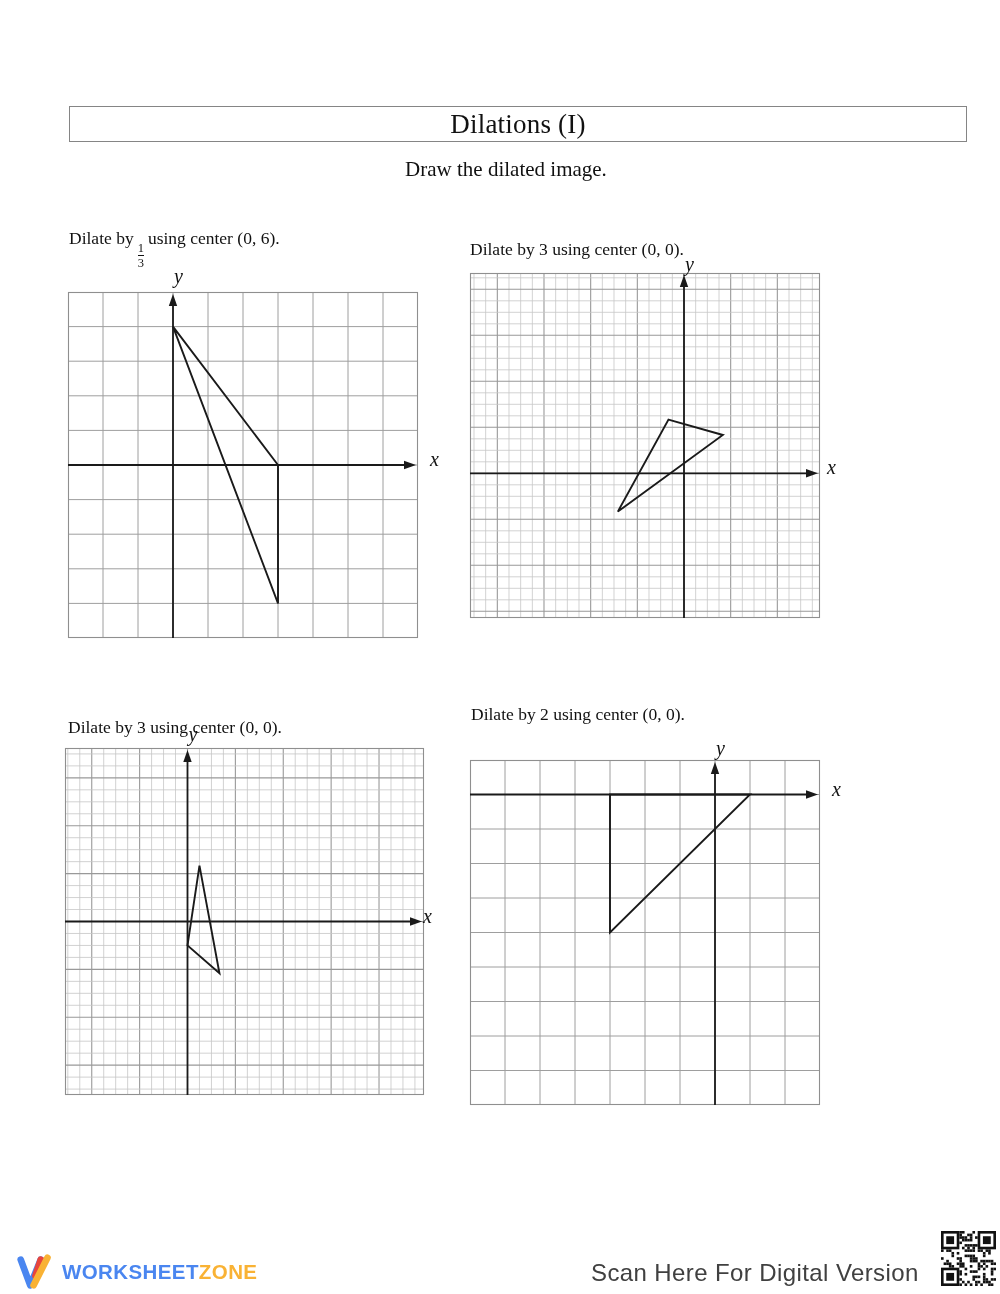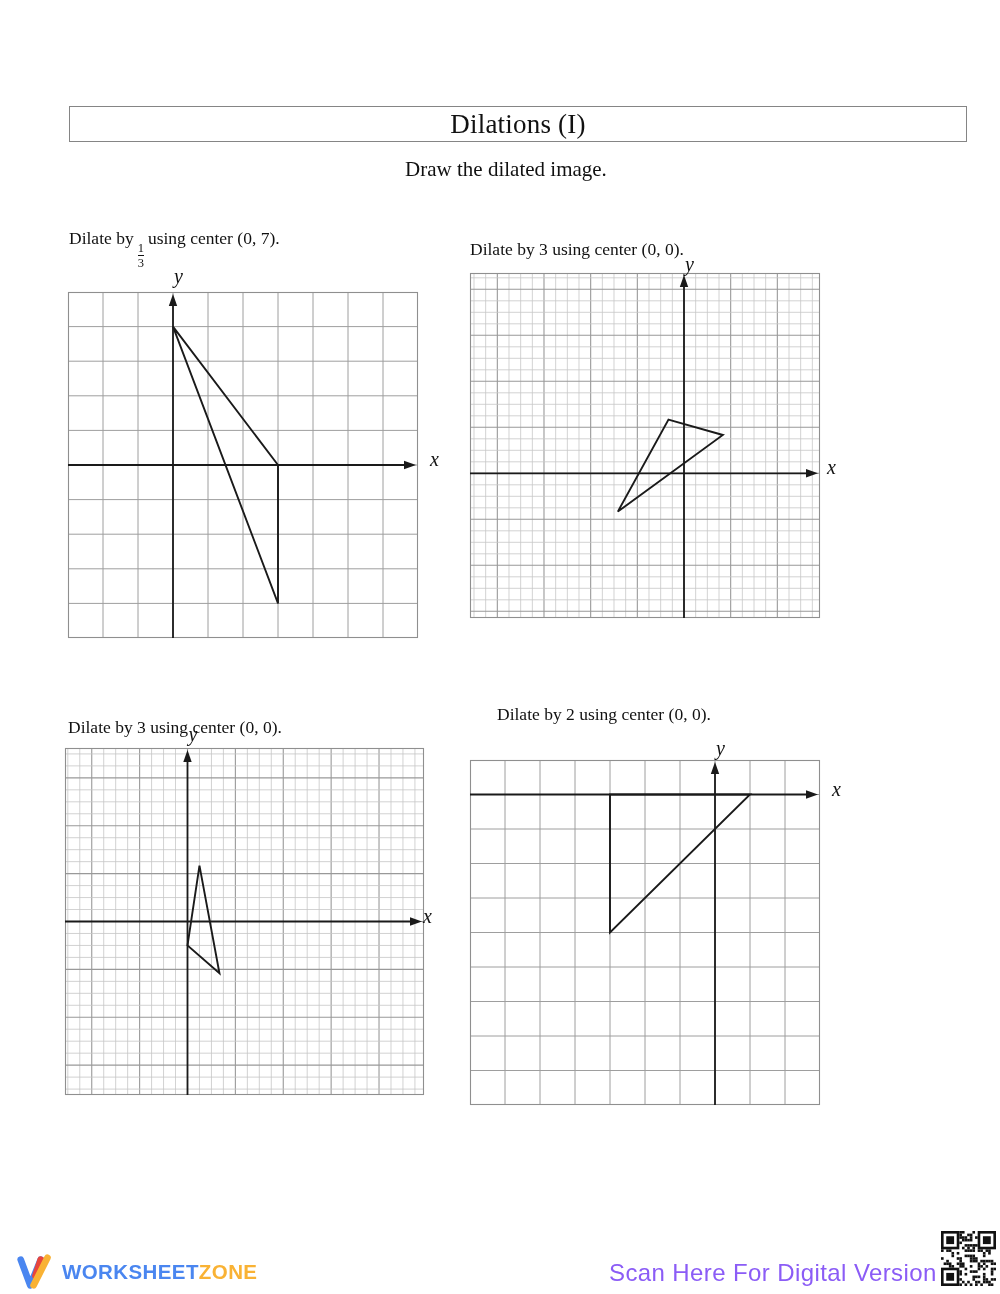--- a/index.html
+++ b/index.html
@@ -60,21 +60,21 @@
     <span>Dilations (I)</span>
   </div>
 
   <div class="subtitle">Draw the dilated image.</div>
 
   <div id="problems-layer">
       <div class="prompt" style="left: 69px; top: 228px;"><span>Dilate by</span><span class="frac">
           <span>1</span>
           <span class="bar"></span>
           <span>3</span>
-        </span><span>using center (0, 7).</span></div>
+        </span><span>using center (0, 6).</span></div>
       <svg class="grid-svg" width="350" height="346" viewBox="0 0 350 346" style="left: 68px; top: 292px;">
         <line x1="35" y1="0" x2="35" y2="346" stroke="#9e9e9e" stroke-width="1"></line>
         <line x1="70" y1="0" x2="70" y2="346" stroke="#9e9e9e" stroke-width="1"></line>
         <line x1="105" y1="0" x2="105" y2="346" stroke="#9e9e9e" stroke-width="1"></line>
         <line x1="140" y1="0" x2="140" y2="346" stroke="#9e9e9e" stroke-width="1"></line>
         <line x1="175" y1="0" x2="175" y2="346" stroke="#9e9e9e" stroke-width="1"></line>
         <line x1="210" y1="0" x2="210" y2="346" stroke="#9e9e9e" stroke-width="1"></line>
         <line x1="245" y1="0" x2="245" y2="346" stroke="#9e9e9e" stroke-width="1"></line>
         <line x1="280" y1="0" x2="280" y2="346" stroke="#9e9e9e" stroke-width="1"></line>
         <line x1="315" y1="0" x2="315" y2="346" stroke="#9e9e9e" stroke-width="1"></line>
@@ -230,21 +230,21 @@
         <line x1="0" y1="341.08000000000004" x2="359" y2="341.08000000000004" stroke="#c6c6c6" stroke-width="0.8"></line>
         <rect x="0.5" y="0.5" width="358" height="346" fill="none" stroke="#8f8f8f" stroke-width="1.1"></rect>
         <line x1="122.5" y1="347" x2="122.5" y2="9" stroke="#1a1a1a" stroke-width="1.8"></line>
         <polygon points="118.3,14 126.7,14 122.5,2" fill="#1a1a1a"></polygon>
         <line x1="0" y1="173.5" x2="350" y2="173.5" stroke="#1a1a1a" stroke-width="1.8"></line>
         <polygon points="345,169.3 345,177.7 357,173.5" fill="#1a1a1a"></polygon>
         <polygon points="134.47,117.6001 122.5,197.44 154.4599,225.33010000000002" fill="none" stroke="#1a1a1a" stroke-width="1.9" stroke-linejoin="miter"></polygon>
       </svg>
       <div class="axis-label" style="left: 188.5px; top: 724px;">y</div>
       <div class="axis-label" style="left: 423px; top: 905.5px;">x</div>
-      <div class="prompt" style="left: 497px; top: 704px;">Dilate by 2 using center (0, 0).</div>
+      <div class="prompt" style="left: 471px; top: 704px;">Dilate by 2 using center (0, 0).</div>
       <svg class="grid-svg" width="350" height="345" viewBox="0 0 350 345" style="left: 470px; top: 760px;">
         <line x1="35" y1="0" x2="35" y2="345" stroke="#9e9e9e" stroke-width="1"></line>
         <line x1="70" y1="0" x2="70" y2="345" stroke="#9e9e9e" stroke-width="1"></line>
         <line x1="105" y1="0" x2="105" y2="345" stroke="#9e9e9e" stroke-width="1"></line>
         <line x1="140" y1="0" x2="140" y2="345" stroke="#9e9e9e" stroke-width="1"></line>
         <line x1="175" y1="0" x2="175" y2="345" stroke="#9e9e9e" stroke-width="1"></line>
         <line x1="210" y1="0" x2="210" y2="345" stroke="#9e9e9e" stroke-width="1"></line>
         <line x1="245" y1="0" x2="245" y2="345" stroke="#9e9e9e" stroke-width="1"></line>
         <line x1="280" y1="0" x2="280" y2="345" stroke="#9e9e9e" stroke-width="1"></line>
         <line x1="315" y1="0" x2="315" y2="345" stroke="#9e9e9e" stroke-width="1"></line>
@@ -270,21 +270,21 @@
 
   <div class="footer-brand">
     <svg class="brand-icon" viewBox="0 0 40 44">
       <path id="brand-stroke-blue" d="M4 9 L14 36 L25 9" fill="none" stroke-width="7" stroke-linecap="round" stroke-linejoin="round" stroke="#4a86f0"></path>
       <path id="brand-stroke-red" d="M25 9 L19.5 26" fill="none" stroke-width="7" stroke-linecap="round" stroke="#e8453c"></path>
       <path id="brand-stroke-yellow" d="M17.5 36 L32 7" fill="none" stroke-width="7" stroke-linecap="round" stroke="#f9b234"></path>
     </svg>
     <span class="brand-text"><span id="brand-w1" style="color: rgb(74, 134, 240);">WORKSHEET</span><span id="brand-w2" style="color: rgb(249, 178, 52);">ZONE</span></span>
   </div>
 
-  <div class="scan-text" style="color: #8b5cf6; margin-left: 18px;">Scan Here For Digital Version</div>
+  <div class="scan-text" style="color: #404040;">Scan Here For Digital Version</div>
 
   <svg id="qr" class="qr" viewBox="0 0 21 21">
       <rect x="0" y="0" width="21" height="21" fill="#ffffff"></rect>
       <rect x="7" y="0" width="1" height="1" fill="#111111"></rect>
       <rect x="8" y="0" width="1" height="1" fill="#111111"></rect>
       <rect x="12" y="0" width="1" height="1" fill="#111111"></rect>
       <rect x="7" y="1" width="1" height="1" fill="#111111"></rect>
       <rect x="10" y="1" width="1" height="1" fill="#111111"></rect>
       <rect x="11" y="1" width="1" height="1" fill="#111111"></rect>
       <rect x="7" y="2" width="1" height="1" fill="#111111"></rect>

